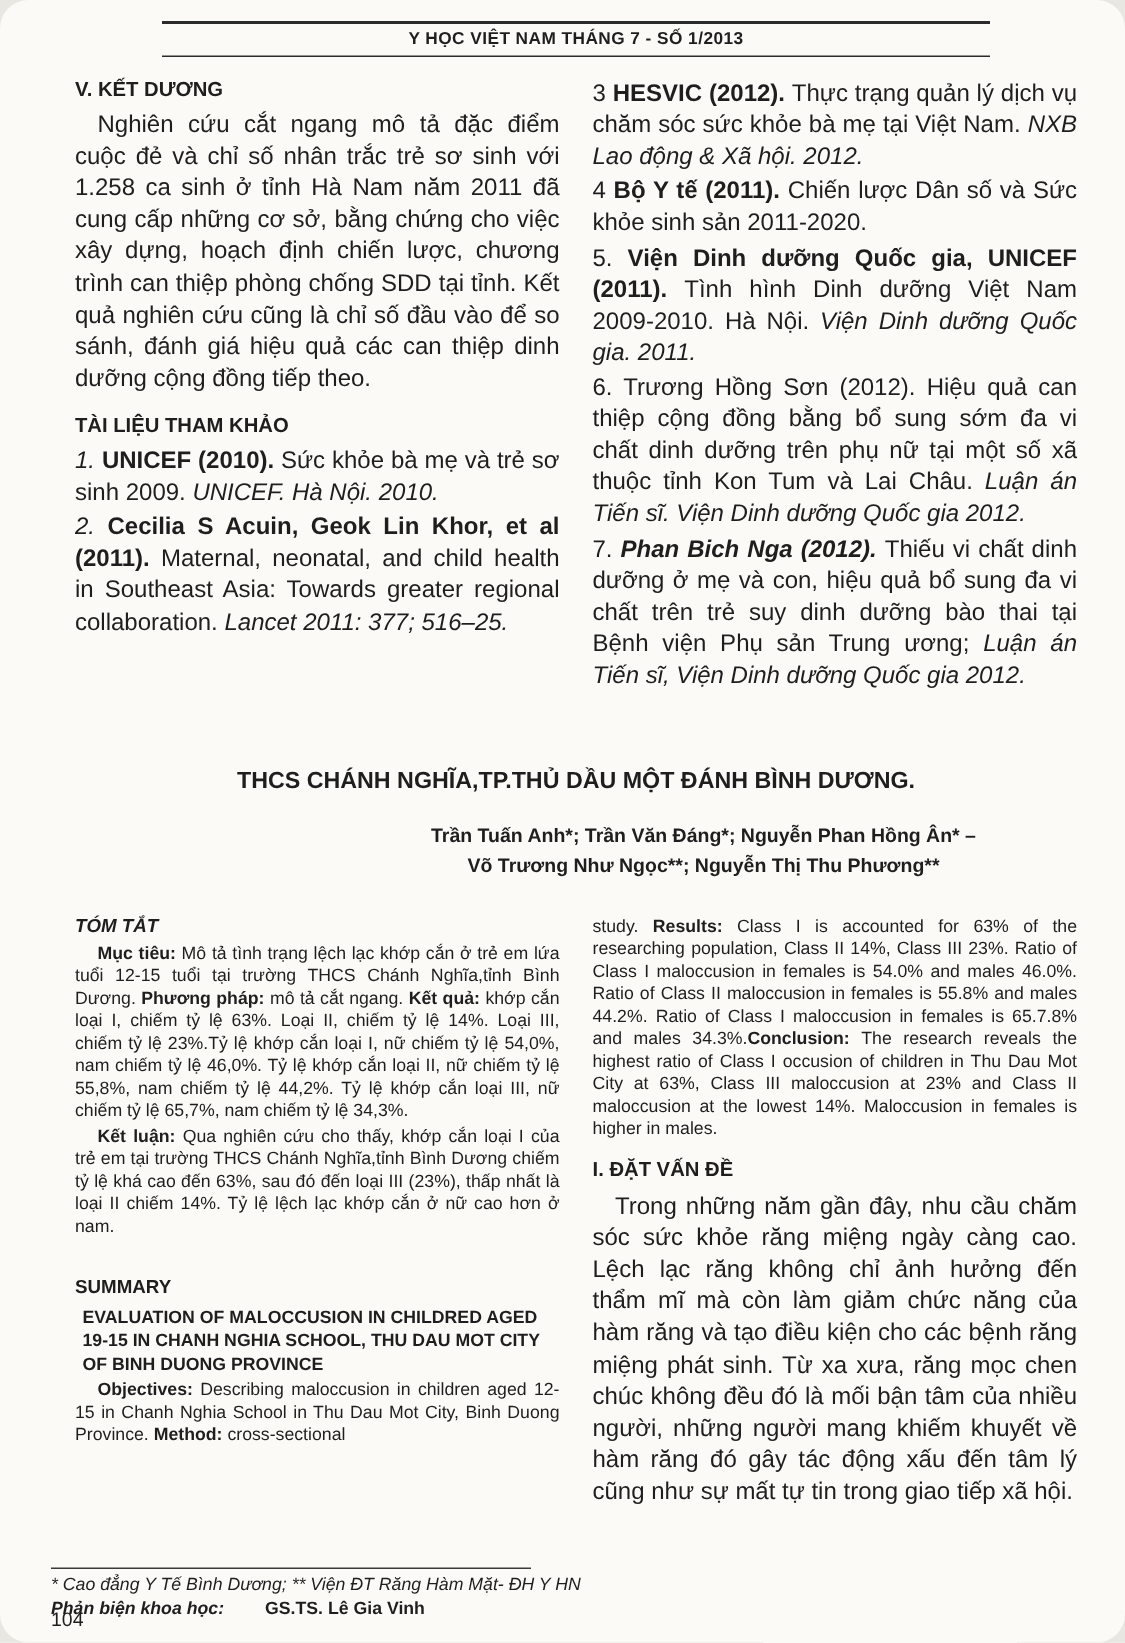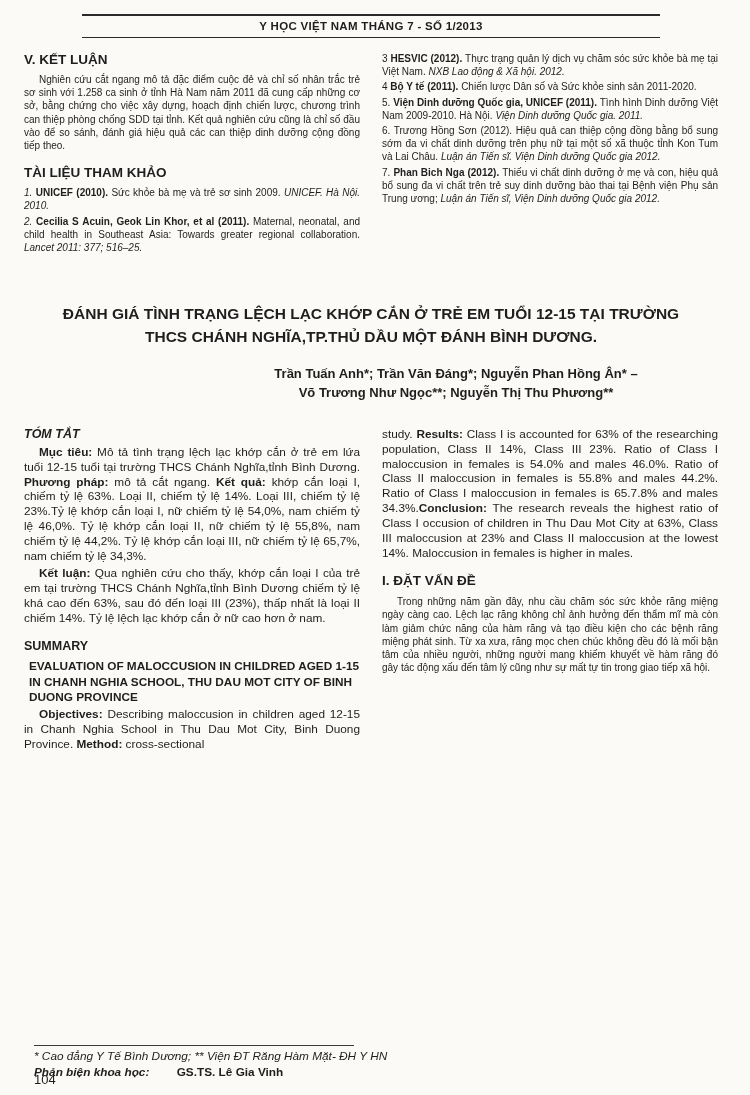--- a/index.html
+++ b/index.html
@@ -4,45 +4,46 @@
 <style>
   html, body { margin:0; padding:0; background:#e9e7e2; }
   .page {
     position:relative;
     width:750px; height:1095px;
     margin:0 auto;
     background:#fbfaf7;
     color:#1e1e1e;
     font-family:"Liberation Sans","DejaVu Sans",sans-serif;
     box-sizing:border-box;
-    padding:14px 32px 0 24px;
+    padding:14px 32px 0 50px;
     overflow:hidden;
+    border-radius:19px;
   }
   .journal-header {
     margin:0 58px 14px 58px;
     border-top:2px solid #2b2b2b;
     border-bottom:1.5px solid #2b2b2b;
     text-align:center;
     font-weight:bold;
     font-size:11.5px;
     padding:4px 0 5px 0;
     letter-spacing:.3px;
   }
   .columns { display:flex; gap:22px; }
   .col { flex:1; min-width:0; }
   .sec-heading {
     font-size:13.5px; font-weight:bold;
     margin:0 0 6px 0; padding:0;
   }
   .refs-heading { margin-top:13px; }
-  .summary-heading { margin-top:13px; font-size:12.5px; }
+  .summary-heading { margin-top:26px; font-size:12.5px; }
   .abs-heading { font-size:12.5px; margin-bottom:4px;font-style:italic; }
   .intro-heading { margin-top:12px; margin-bottom:7px; }
   p { margin:0 0 2px 0; }
-  .body { font-size:10px; line-height:1.32; }
+  .body { font-size:16px; line-height:1.32; }
   .abs  { font-size:11.8px; line-height:1.27; }
   .just { text-align:justify; }
   .ind  { text-indent:15px; }
   .ref  { margin-bottom:2px; }
   .article-title {
     margin:46px 8px 15px 8px;
     text-align:center;
     font-weight:bold;
     font-size:15.5px;
     line-height:1.5;
@@ -76,52 +77,51 @@
 <body>
 
 <div class="page">
 
   <div class="journal-header">
     <span>Y HỌC VIỆT NAM THÁNG 7 - SỐ 1/2013</span>
   </div>
 
   <div class="columns top-columns">
     <div class="col">
-      <h2 class="sec-heading">V. KẾT LUẬN</h2>
+      <h2 class="sec-heading">V. KẾT DƯƠNG</h2>
       <p class="body just ind">Nghiên cứu cắt ngang mô tả đặc điểm cuộc đẻ và chỉ số nhân trắc trẻ sơ sinh với 1.258 ca sinh ở tỉnh Hà Nam năm 2011 đã cung cấp những cơ sở, bằng chứng cho việc xây dựng, hoạch định chiến lược, chương trình can thiệp phòng chống SDD tại tỉnh. Kết quả nghiên cứu cũng là chỉ số đầu vào để so sánh, đánh giá hiệu quả các can thiệp dinh dưỡng cộng đồng tiếp theo.</p>
       <h2 class="sec-heading refs-heading">TÀI LIỆU THAM KHẢO</h2>
       <p class="body just ref"><span style="font-style: italic;">1. </span><span style="font-weight: bold;">UNICEF (2010). </span><span>Sức khỏe bà mẹ và trẻ sơ sinh 2009. </span><span style="font-style: italic;">UNICEF. Hà Nội. 2010.</span></p>
       <p class="body just ref"><span style="font-style: italic;">2. </span><span style="font-weight: bold;">Cecilia S Acuin, Geok Lin Khor, et al (2011). </span><span>Maternal, neonatal, and child health in Southeast Asia: Towards greater regional collaboration. </span><span style="font-style: italic;">Lancet 2011: 377; 516–25.</span></p>
     </div>
     <div class="col">
       <p class="body just ref"><span>3  </span><span style="font-weight: bold;">HESVIC (2012). </span><span>Thực trạng quản lý dịch vụ chăm sóc sức khỏe bà mẹ tại Việt Nam. </span><span style="font-style: italic;">NXB Lao động &amp; Xã hội. 2012.</span></p>
       <p class="body just ref"><span>4  </span><span style="font-weight: bold;">Bộ Y tế (2011). </span><span>Chiến lược Dân số và Sức khỏe sinh sản 2011-2020.</span></p>
       <p class="body just ref"><span>5.  </span><span style="font-weight: bold;">Viện Dinh dưỡng Quốc gia, UNICEF (2011). </span><span>Tình hình Dinh dưỡng Việt Nam 2009-2010. Hà Nội. </span><span style="font-style: italic;">Viện Dinh dưỡng Quốc gia. 2011.</span></p>
       <p class="body just ref"><span>6.  </span><span style="font-weight: normal;">Trương Hồng Sơn (2012). </span><span>Hiệu quả can thiệp cộng đồng bằng bổ sung sớm đa vi chất dinh dưỡng trên phụ nữ tại một số xã thuộc tỉnh Kon Tum và Lai Châu. </span><span style="font-style: italic;">Luận án Tiến sĩ. Viện Dinh dưỡng Quốc gia 2012.</span></p>
-      <p class="body just ref"><span>7.  </span><span style="font-weight: bold;">Phan Bich Nga (2012). </span><span>Thiếu vi chất dinh dưỡng ở mẹ và con, hiệu quả bổ sung đa vi chất trên trẻ suy dinh dưỡng bào thai tại Bệnh viện Phụ sản Trung ương; </span><span style="font-style: italic;">Luận án Tiến sĩ, Viện Dinh dưỡng Quốc gia 2012.</span></p>
+      <p class="body just ref"><span>7.  </span><span style="font-weight: bold; font-style: italic;">Phan Bich Nga (2012). </span><span>Thiếu vi chất dinh dưỡng ở mẹ và con, hiệu quả bổ sung đa vi chất trên trẻ suy dinh dưỡng bào thai tại Bệnh viện Phụ sản Trung ương; </span><span style="font-style: italic;">Luận án Tiến sĩ, Viện Dinh dưỡng Quốc gia 2012.</span></p>
     </div>
   </div>
 
   <div class="article-title">
-    <div>ĐÁNH GIÁ TÌNH TRẠNG LỆCH LẠC KHỚP CẮN Ở TRẺ EM TUỔI 12-15 TẠI TRƯỜNG</div>
     <div>THCS CHÁNH NGHĨA,TP.THỦ DẦU MỘT ĐÁNH BÌNH DƯƠNG.</div>
   </div>
 
   <div class="authors">
     <div>Trần Tuấn Anh*; Trần Văn Đáng*; Nguyễn Phan Hồng Ân* –</div>
     <div>Võ Trương Như Ngọc**; Nguyễn Thị Thu Phương**</div>
   </div>
 
   <div class="columns bottom-columns">
     <div class="col">
       <h2 class="sec-heading abs-heading">TÓM TẮT</h2>
       <p class="abs just ind"><span style="font-weight: bold;">Mục tiêu: </span><span>Mô tả tình trạng lệch lạc khớp cắn ở trẻ em lứa tuổi 12-15 tuổi tại trường THCS Chánh Nghĩa,tỉnh Bình Dương. </span><span style="font-weight: bold;">Phương pháp: </span><span>mô tả cắt ngang. </span><span style="font-weight: bold;">Kết quả: </span><span>khớp cắn loại I, chiếm tỷ lệ 63%. Loại II, chiếm tỷ lệ 14%. Loại III, chiếm tỷ lệ 23%.Tỷ lệ khớp cắn loại I, nữ chiếm tỷ lệ 54,0%, nam chiếm tỷ lệ 46,0%. Tỷ lệ khớp cắn loại II, nữ chiếm tỷ lệ 55,8%, nam chiếm tỷ lệ 44,2%. Tỷ lệ khớp cắn loại III, nữ chiếm tỷ lệ 65,7%, nam chiếm tỷ lệ 34,3%.</span></p>
       <p class="abs just ind"><span style="font-weight: bold;">Kết luận: </span><span>Qua nghiên cứu cho thấy, khớp cắn loại I của trẻ em tại trường THCS Chánh Nghĩa,tỉnh Bình Dương chiếm tỷ lệ khá cao đến 63%, sau đó đến loại III (23%), thấp nhất là loại II chiếm 14%. Tỷ lệ lệch lạc khớp cắn ở nữ cao hơn ở nam.</span></p>
       <h2 class="sec-heading summary-heading">SUMMARY</h2>
-      <div class="summary-subheading">EVALUATION OF MALOCCUSION IN CHILDRED AGED 1-15 IN CHANH NGHIA SCHOOL, THU DAU MOT CITY OF BINH DUONG PROVINCE</div>
+      <div class="summary-subheading">EVALUATION OF MALOCCUSION IN CHILDRED AGED 19-15 IN CHANH NGHIA SCHOOL, THU DAU MOT CITY OF BINH DUONG PROVINCE</div>
       <p class="abs just ind"><span style="font-weight: bold;">Objectives: </span><span>Describing maloccusion in children aged 12-15 in Chanh Nghia School in Thu Dau Mot City, Binh Duong Province. </span><span style="font-weight: bold;">Method: </span><span>cross-sectional</span></p>
     </div>
     <div class="col">
       <p class="abs just"><span>study. </span><span style="font-weight: bold;">Results: </span><span>Class I is accounted for 63% of the researching population, Class II 14%, Class III 23%. Ratio of Class I maloccusion in females is 54.0% and males 46.0%. Ratio of Class II maloccusion in females is 55.8% and males 44.2%. Ratio of Class I maloccusion in females is 65.7.8% and males 34.3%.</span><span style="font-weight: bold;">Conclusion: </span><span>The research reveals the highest ratio of Class I occusion of children in Thu Dau Mot City at 63%, Class III maloccusion at 23% and Class II maloccusion at the lowest 14%. Maloccusion in females is higher in males.</span></p>
       <h2 class="sec-heading intro-heading">I. ĐẶT VẤN ĐỀ</h2>
       <p class="body just ind">Trong những năm gần đây, nhu cầu chăm sóc sức khỏe răng miệng ngày càng cao. Lệch lạc răng không chỉ ảnh hưởng đến thẩm mĩ mà còn làm giảm chức năng của hàm răng và tạo điều kiện cho các bệnh răng miệng phát sinh. Từ xa xưa, răng mọc chen chúc không đều đó là mối bận tâm của nhiều người, những người mang khiếm khuyết về hàm răng đó gây tác động xấu đến tâm lý cũng như sự mất tự tin trong giao tiếp xã hội.</p>
     </div>
   </div>
 
   <div class="footnote">

